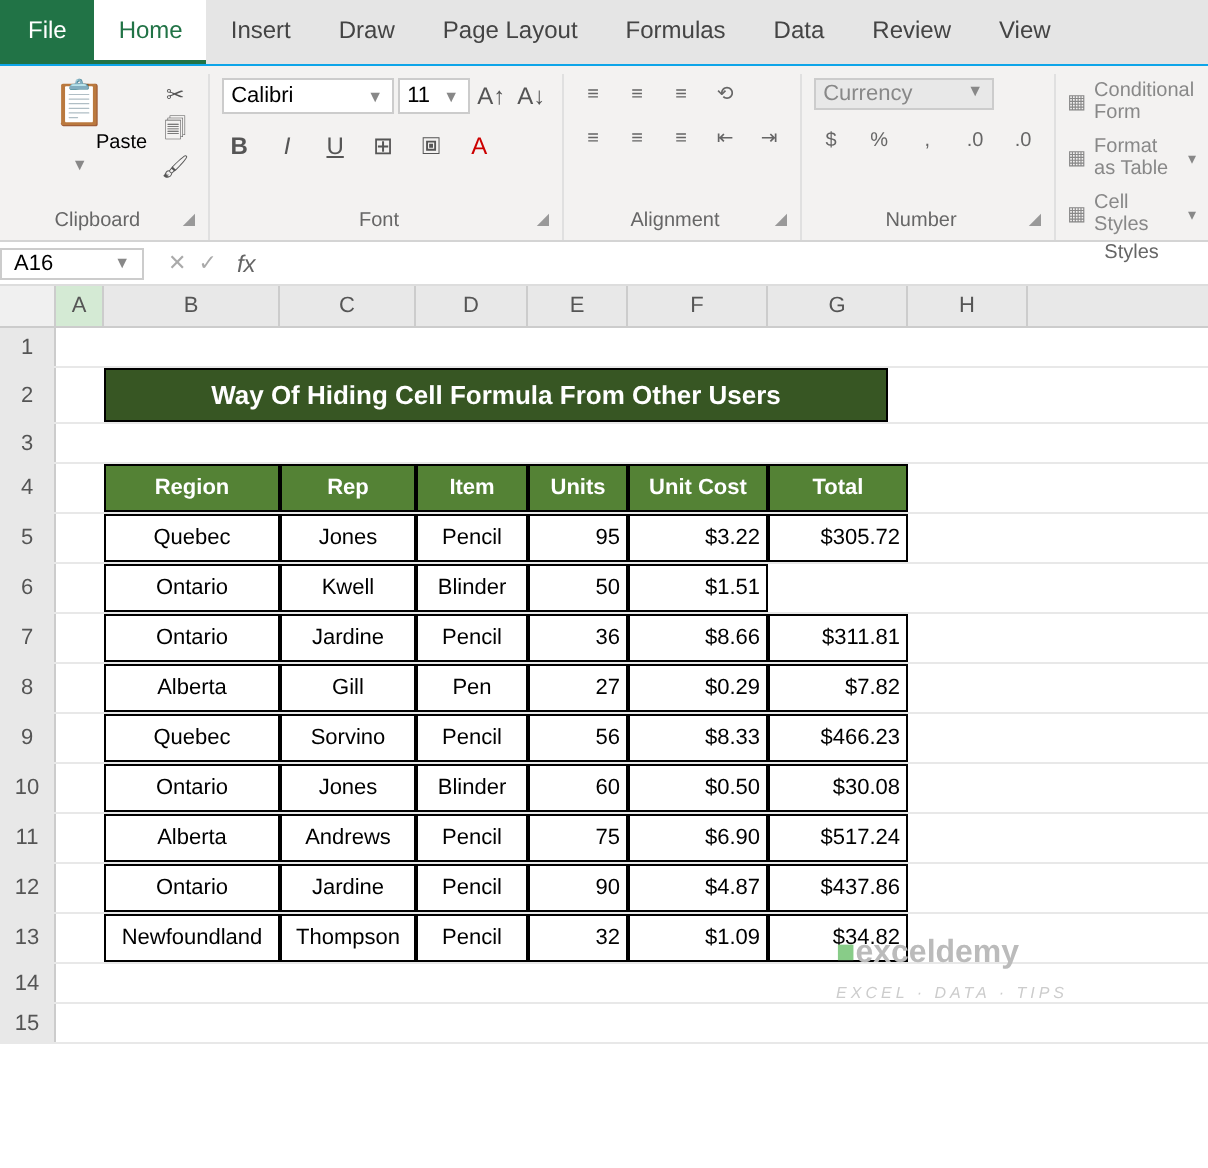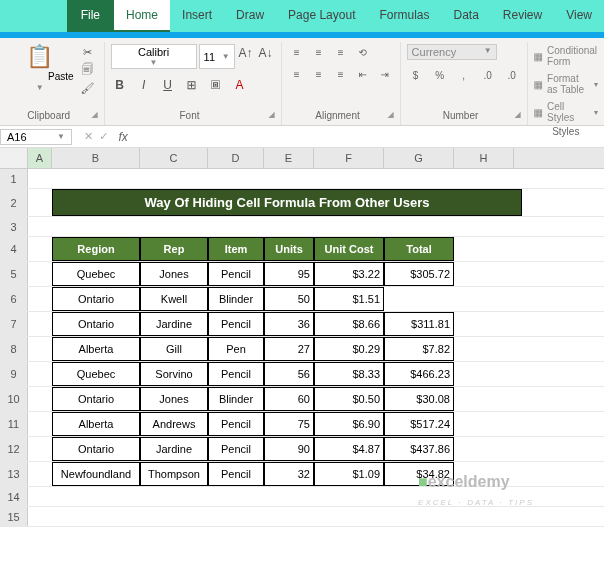--- a/index.html
+++ b/index.html
@@ -1,34 +1,34 @@
 <!DOCTYPE html>
 <html><head>
   <meta charset="utf-8">
   <style>
     * { margin: 0; padding: 0; box-sizing: border-box; }
     body { font-family: 'Segoe UI', Tahoma, sans-serif; font-size: 12px; background: #fff; width: 604px; overflow: hidden; }
     
-    .titlebar { background: #5eead4; display: flex; border-bottom: 6px solid #0ea5e9; justify-content: flex-end; }
+    .titlebar { background: #e5e5e5; display: flex; border-bottom: 1px solid #0ea5e9; }
     .tab { padding: 8px 12px; color: #444; cursor: pointer; border-bottom: 2px solid transparent; }
     .tab.file { background: #217346; color: #fff; font-weight: normal; padding: 8px 14px; }
     .tab.active { background: #fff; border-bottom: 2px solid #217346; color: #217346; }
     
     .ribbon { background: #f3f2f1; display: flex; padding: 4px 0 0 0; border-bottom: 1px solid #d4d4d4; height: 88px; }
     .group { padding: 2px 6px; border-right: 1px solid #e0e0e0; display: flex; flex-direction: column; justify-content: space-between; }
     .group-label { text-align: center; font-size: 10px; color: #666; padding: 2px 0; }
     .group-body { flex: 1; display: flex; align-items: flex-start; gap: 4px; }
     
     .paste-col { display: flex; flex-direction: column; align-items: center; gap: 1px; }
     .paste-icon { font-size: 22px; }
     .mini-btn-row { display: flex; flex-direction: column; gap: 2px; }
     .mini-btn { width: 20px; height: 16px; display: flex; align-items: center; justify-content: center; font-size: 11px; color: #555; }
     
     .font-top { display: flex; gap: 2px; margin-bottom: 3px; }
-    .font-name { border: 1px solid #ccc; background: #fff; padding: 1px 4px; width: 86px; font-size: 11px; display: flex; justify-content: space-between; align-items: center; flex-direction: column; }
+    .font-name { border: 1px solid #ccc; background: #fff; padding: 1px 4px; width: 86px; font-size: 11px; display: flex; justify-content: space-between; align-items: center; }
     .font-size { border: 1px solid #ccc; background: #fff; padding: 1px 4px; width: 36px; font-size: 11px; display: flex; justify-content: space-between; align-items: center; }
     .font-mid { display: flex; gap: 6px; margin-bottom: 3px; }
     .fm-btn { width: 18px; height: 18px; display: flex; align-items: center; justify-content: center; font-size: 12px; color: #555; }
     
     .align-row { display: flex; gap: 4px; margin-bottom: 2px; }
     .al-btn { width: 18px; height: 16px; display: flex; align-items: center; justify-content: center; font-size: 10px; color: #666; }
     
     .num-top { border: 1px solid #ccc; background: #e8e8e8; padding: 1px 4px; width: 90px; font-size: 11px; color: #888; display: flex; justify-content: space-between; margin-bottom: 3px; }
     .num-row { display: flex; gap: 6px; }
     
@@ -220,21 +220,21 @@
       <div class="cell cD"></div>
       <div class="cell cE"></div>
       <div class="cell cF"></div>
       <div class="cell cG"></div>
       <div class="cell cH"></div>
     </div>
 
     <div class="row r-title">
       <div class="row-h">2</div>
       <div class="cell cA"></div>
-      <div class="cell title-cell" style="width:470px;">Way Of Hiding Cell Formula From Other Users</div>
+      <div class="cell title-cell" style="width:392px;">Way Of Hiding Cell Formula From Other Users</div>
       <div class="cell cH"></div>
     </div>
 
     <div class="row r-norm">
       <div class="row-h">3</div>
       <div class="cell cA"></div>
       <div class="cell cB"></div>
       <div class="cell cC"></div>
       <div class="cell cD"></div>
       <div class="cell cE"></div>

